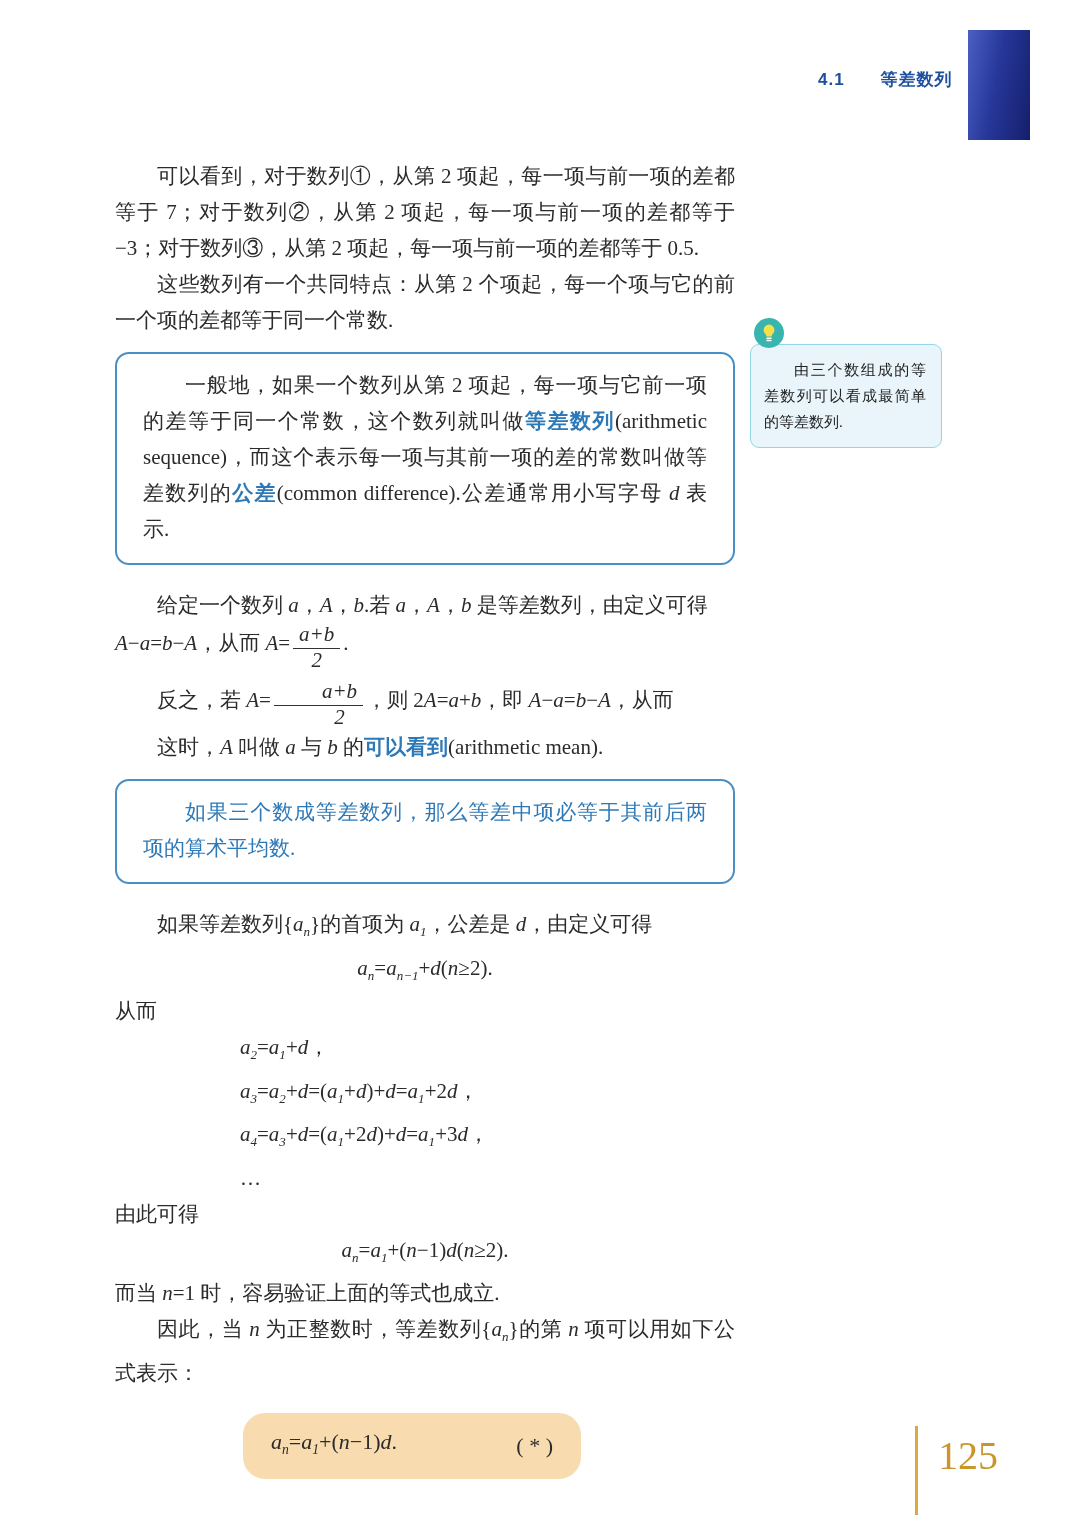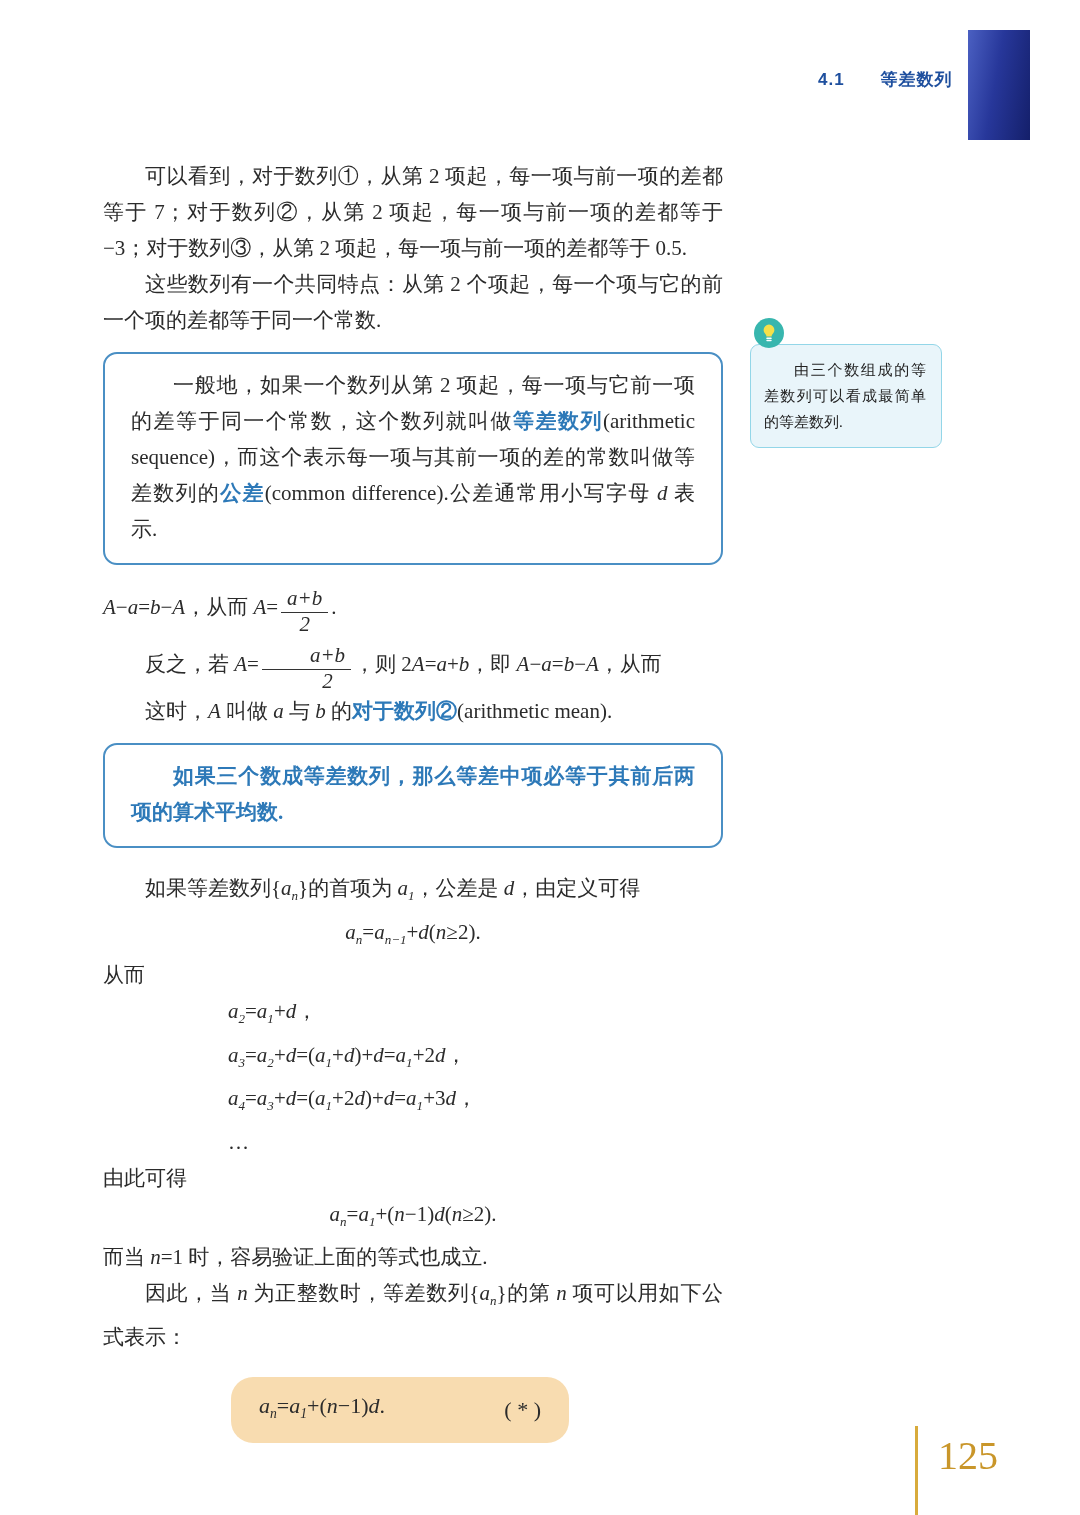--- a/index.html
+++ b/index.html
@@ -34,33 +34,33 @@
     margin-top:26px;
     background:#e9f5fa;
     border:1.5px solid #93d6e8;
     border-radius:9px;
     padding:12px 15px 12px 13px;
     font-size:15px;line-height:26px;
     text-indent:2em;text-align:justify;color:#222;
   }
   
   .content{
-    position:absolute;left:103px;top:158px;width:620px;
+    position:absolute;left:115px;top:158px;width:620px;
     font-size:21px;line-height:36px;text-align:justify;
   }
   .content p{margin:0;}
   .indent{text-indent:2em;}
   .center{text-align:center;}
   .def-box{
     border:2.5px solid #4a8fc4;
     border-radius:14px;
     padding:13px 26px 16px 26px;
     margin:14px 0 22px 0;
   }
-  .blue-bold{color:#2d79b8;font-weight:bold;}
+  .blue-bold{color:#2d79b8;font-weight:normal;}
   .term{color:#2d79b8;font-weight:bold;}
   .derivs{padding-left:125px;}
   .result-box{
     margin:22px 0 0 128px;
     width:282px;
     background:#f8dcb0;
     border-radius:22px;
     padding:11px 28px;
     display:flex;justify-content:space-between;align-items:center;
     font-size:22px;
@@ -108,25 +108,26 @@
 
   <main class="content">
 
     <p class="indent">可以看到，对于数列①，从第 2 项起，每一项与前一项的差都等于 7；对于数列②，从第 2 项起，每一项与前一项的差都等于 −3；对于数列③，从第 2 项起，每一项与前一项的差都等于 0.5.</p>
     <p class="indent">这些数列有一个共同特点：从第 2 个项起，每一个项与它的前一个项的差都等于同一个常数.</p>
 
     <div class="def-box">
       <p class="indent"><span class="mr">一般地，如果一个数列从第 2 项起，每一项与它前一项的差等于同一个常数，这个数列就叫做</span><span class="term">等差数列</span><span class="mr">(arithmetic sequence)，而这个表示每一项与其前一项的差的常数叫做等差数列的</span><span class="term">公差</span><span class="mr">(common difference).公差通常用小写字母 </span><span class="mi">d</span><span class="mr"> 表示.</span></p>
     </div>
 
+    <p class="indent"><span class="mr">给定一个数列 </span><span class="mi">a</span><span class="mr">，</span><span class="mi">A</span><span class="mr">，</span><span class="mi">b</span><span class="mr">.若 </span><span class="mi">a</span><span class="mr">，</span><span class="mi">A</span><span class="mr">，</span><span class="mi">b</span><span class="mr"> 是等差数列，由定义可得</span></p>
     <p><span class="mi">A</span><span class="mr">−</span><span class="mi">a</span><span class="mr">=</span><span class="mi">b</span><span class="mr">−</span><span class="mi">A</span><span class="mr">，从而 </span><span class="mi">A</span><span class="mr">=</span><span class="frac"><span class="fn">a+b</span><span class="fd">2</span></span><span class="mr">.</span></p>
 
     <p class="indent" style="margin-top:8px;"><span class="mr">反之，若 </span><span class="mi">A</span><span class="mr">=</span><span class="frac"><span class="fn">a+b</span><span class="fd">2</span></span><span class="mr">，则 2</span><span class="mi">A</span><span class="mr">=</span><span class="mi">a</span><span class="mr">+</span><span class="mi">b</span><span class="mr">，即 </span><span class="mi">A</span><span class="mr">−</span><span class="mi">a</span><span class="mr">=</span><span class="mi">b</span><span class="mr">−</span><span class="mi">A</span><span class="mr">，从而</span></p>
 
-    <p class="indent"><span class="mr">这时，</span><span class="mi">A</span><span class="mr"> 叫做 </span><span class="mi">a</span><span class="mr"> 与 </span><span class="mi">b</span><span class="mr"> 的</span><span class="term">对于数列②</span><span class="mr">(arithmetic mean).</span></p>
+    <p class="indent"><span class="mr">这时，</span><span class="mi">A</span><span class="mr"> 叫做 </span><span class="mi">a</span><span class="mr"> 与 </span><span class="mi">b</span><span class="mr"> 的</span><span class="term">可以看到</span><span class="mr">(arithmetic mean).</span></p>
 
     <div class="def-box">
       <p class="indent blue-bold">如果三个数成等差数列，那么等差中项必等于其前后两项的算术平均数.</p>
     </div>
 
     <p class="indent"><span class="mr">如果等差数列{</span><span class="mi">a</span><span class="ms">n</span><span class="mr">}的首项为 </span><span class="mi">a</span><span class="ms">1</span><span class="mr">，公差是 </span><span class="mi">d</span><span class="mr">，由定义可得</span></p>
     <p class="center"><span class="mi">a</span><span class="ms">n</span><span class="mr">=</span><span class="mi">a</span><span class="ms">n−1</span><span class="mr">+</span><span class="mi">d</span><span class="mr">(</span><span class="mi">n</span><span class="mr">≥2).</span></p>
     <p>从而</p>
 
     <div class="derivs">

